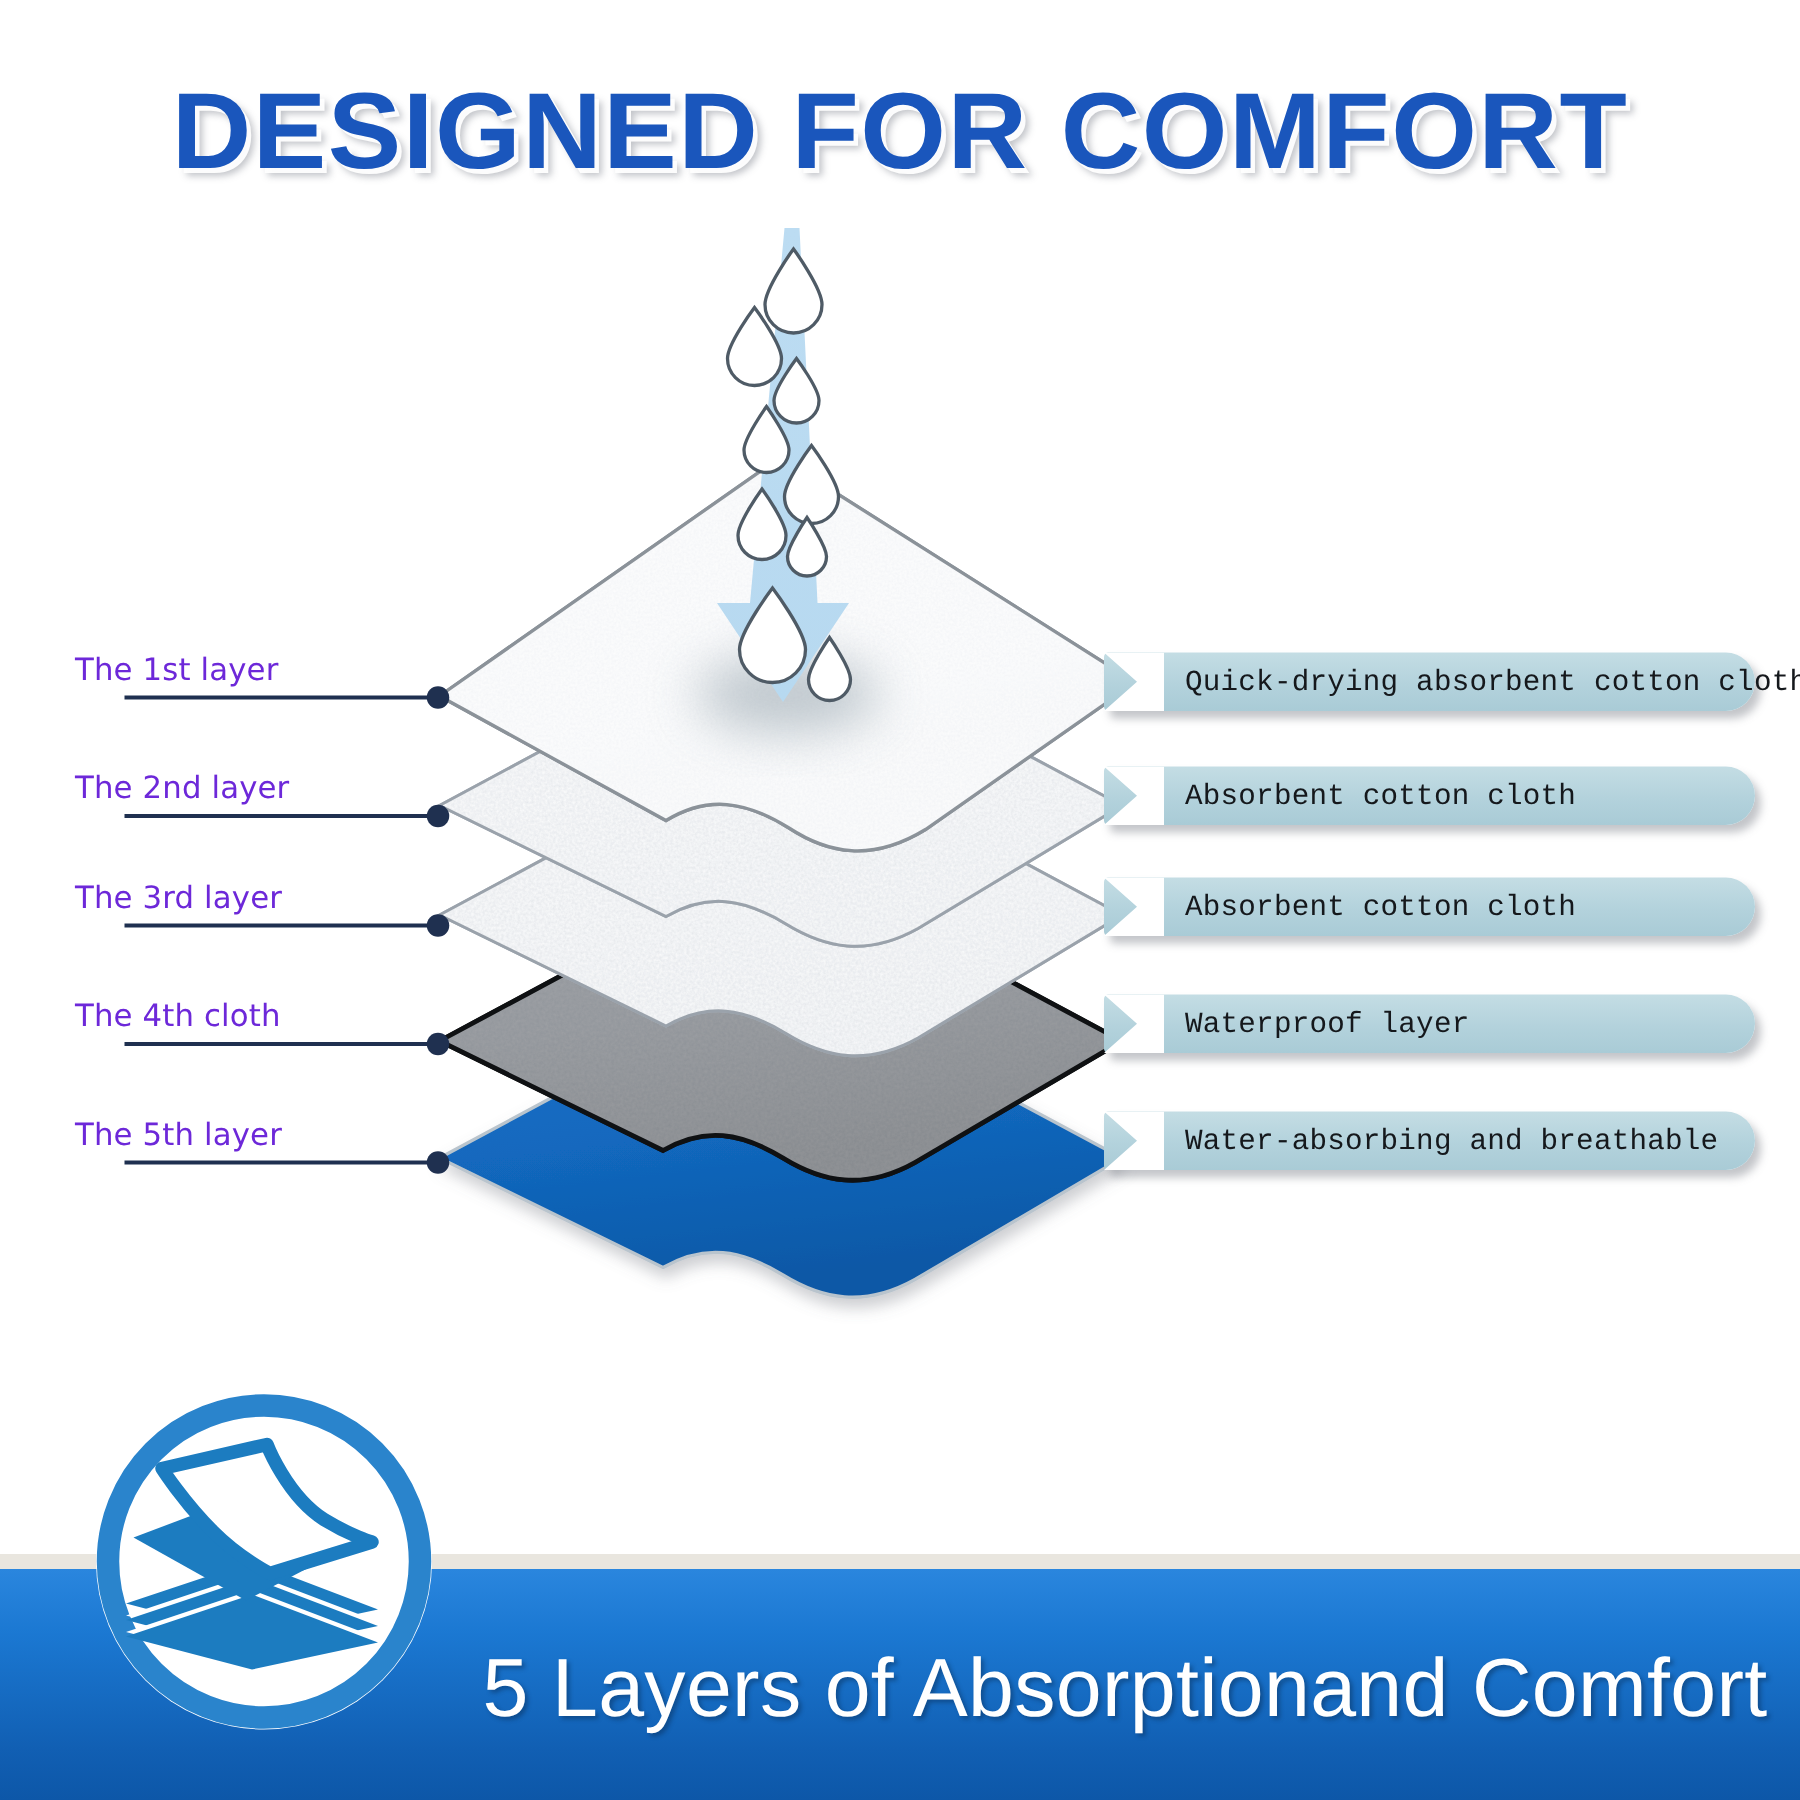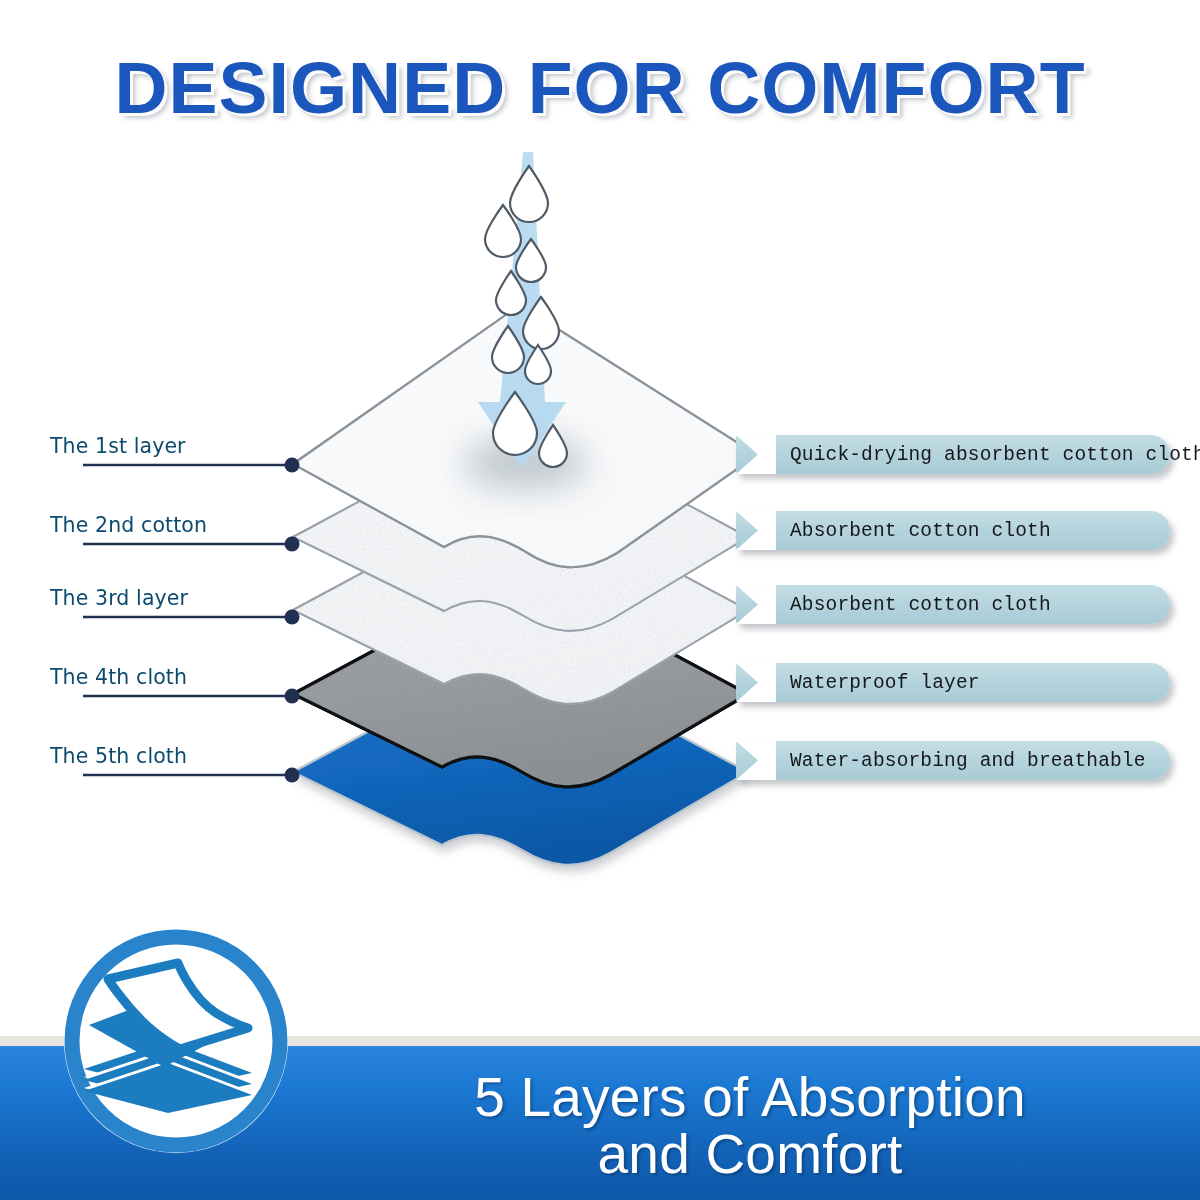--- a/index.html
+++ b/index.html
@@ -62,21 +62,21 @@
   .left-label {
     position: absolute;
     width: 280px;
     height: 56px;
   }
   .left-label .ll-text {
     position: absolute;
     left: 12px;
     bottom: 12px;
     font-size: 20.5px;
-    color: #0c4a6e;
+    color: #6d28d9;
     font-family: "DejaVu Sans", "Liberation Sans", sans-serif;
     letter-spacing: 0.1px;
     white-space: nowrap;
   }
 
   
   .pill {
     position: absolute;
     height: 39px;
     border-radius: 3px 20px 20px 3px;
@@ -118,21 +118,20 @@
     height: 154px;
     background: linear-gradient(180deg, #2a86de 0%, #1b78d2 28%, #115fb3 78%, #0d57a8 100%);
   }
   #banner-text {
     position: absolute;
     left: 300px;
     top: 1052px;
     width: 900px;
     height: 148px;
     display: flex;
-    flex-direction: column;
     align-items: center;
     justify-content: center;
     text-align: center;
   }
   #banner-text .bline {
     font-family: "Liberation Sans Narrow", "Liberation Sans", sans-serif;
     font-weight: 400;
     font-size: 55px;
     line-height: 1.04;
     color: #ffffff;
@@ -300,30 +299,30 @@
       <circle cx="292" cy="617" r="7.5"></circle>
       <circle cx="292" cy="696" r="7.5"></circle>
       <circle cx="292" cy="775" r="7.5"></circle>
     </g>
   </svg>
 
   <div class="left-label" style="left:38px; top:414px;">
     <span class="ll-text">The 1st layer</span>
   </div>
   <div class="left-label" style="left:38px; top:493px;">
-    <span class="ll-text">The 2nd cotton</span>
+    <span class="ll-text">The 2nd layer</span>
   </div>
   <div class="left-label" style="left:38px; top:566px;">
     <span class="ll-text">The 3rd layer</span>
   </div>
   <div class="left-label" style="left:38px; top:645px;">
     <span class="ll-text">The 4th cloth</span>
   </div>
   <div class="left-label" style="left:38px; top:724px;">
-    <span class="ll-text">The 5th cloth</span>
+    <span class="ll-text">The 5th layer</span>
   </div>
 
   <div class="pill" style="left:736px; top:435px; width:434px;">
     <svg class="notch" viewBox="0 0 40 39">
       <polygon points="0,0 40,0 40,39 0,39 22,19.5" fill="#ffffff"></polygon>
     </svg>
     <span class="pill-text">Quick-drying absorbent cotton cloth</span>
   </div>
 
   <div class="pill" style="left:736px; top:511px; width:434px;">

